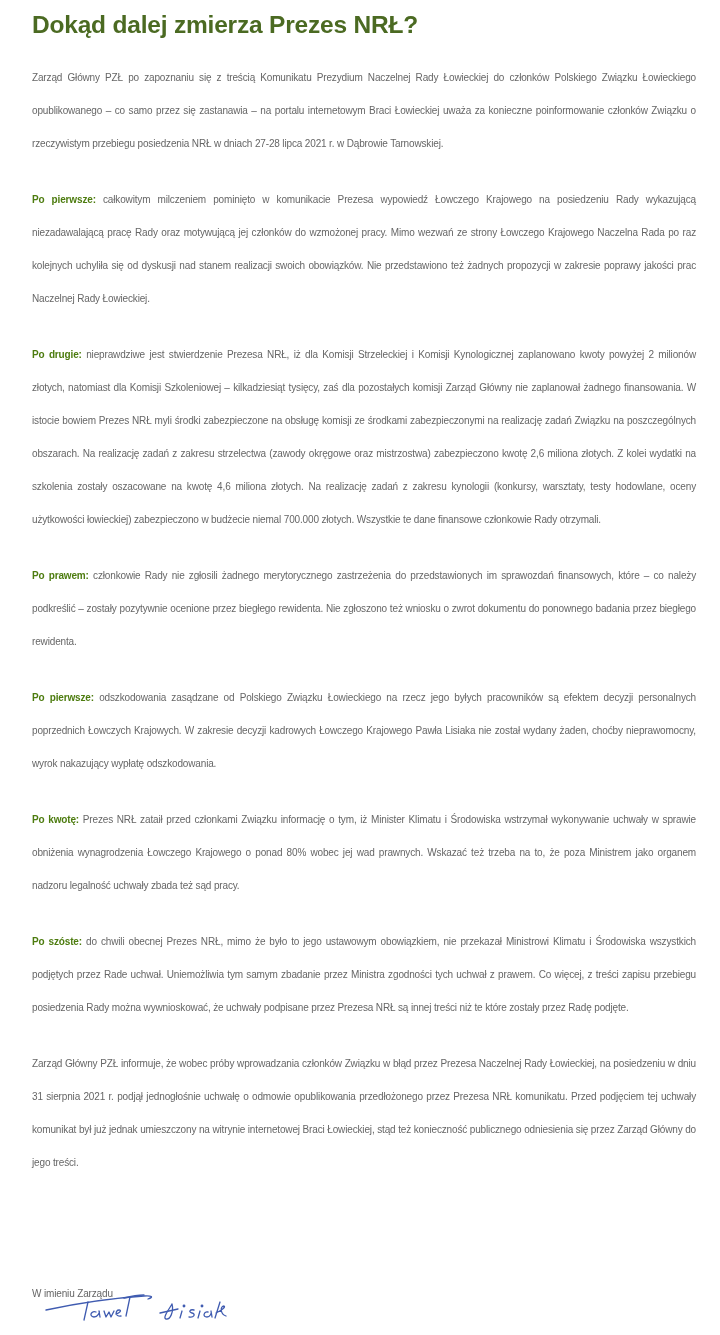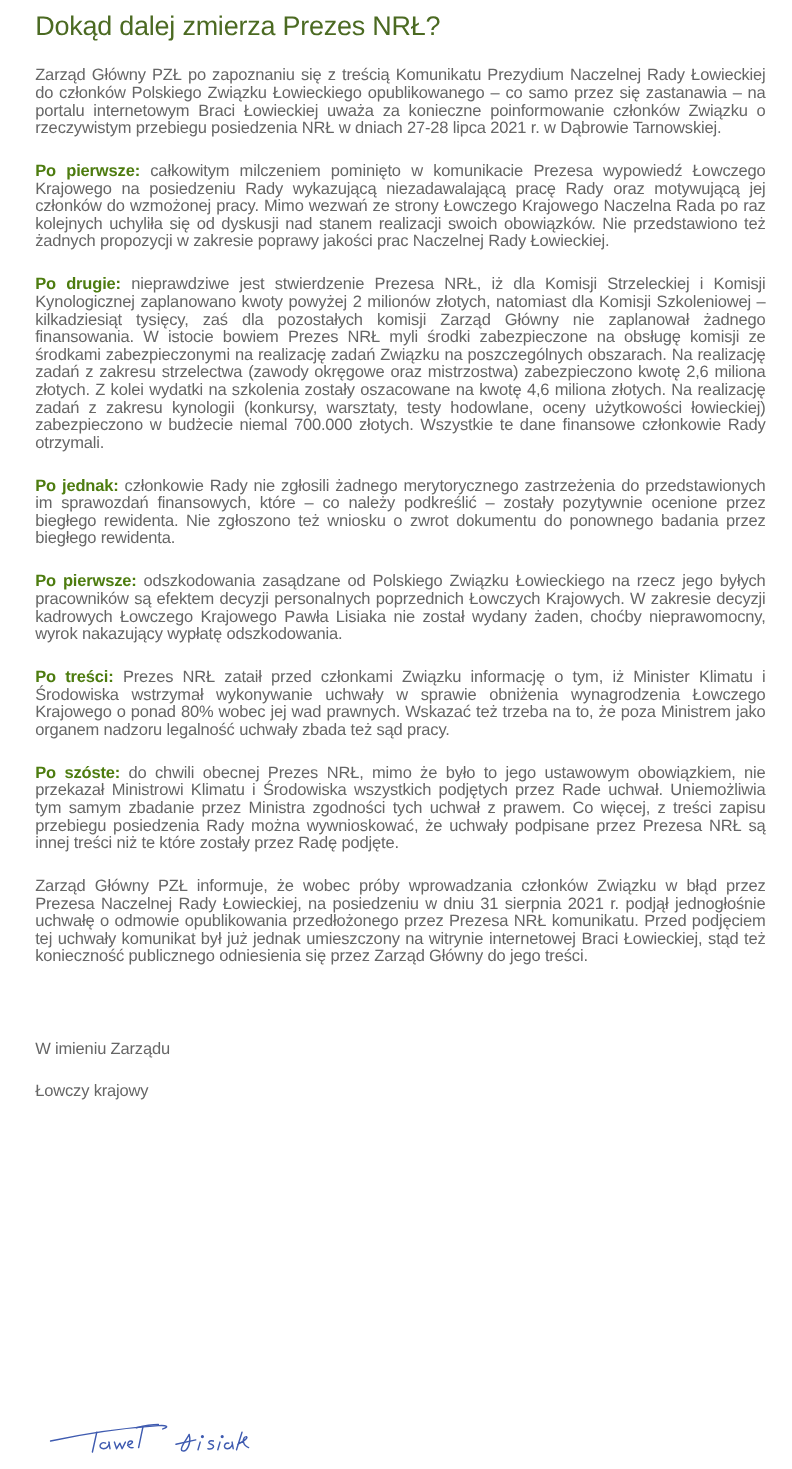--- a/index.html
+++ b/index.html
@@ -18,38 +18,38 @@
       left: 32px;
       top: 0;
       width: 664px;
       font-family: "Liberation Sans", sans-serif;
       color: #666666;
     }
     .title {
       margin: 10px 0 0 0;
       font-size: 24.5px;
       line-height: 30px;
-      font-weight: normal;
+      font-weight: bold;
       color: #4b6a22;
       letter-spacing: -0.2px;
     }
     .para {
       margin: 0;
-      font-size: 15px;
-      line-height: 16px;
+      font-size: 10px;
+      line-height: 33px;
       text-align: justify;
       letter-spacing: -0.15px;
     }
     .para strong {
       color: #4d7c0f;
       font-weight: bold;
     }
     .p-intro { margin-top: 21px; }
     .gap { margin-top: 23px; }
-    .closing-1 { margin-top: 68px; }
+    .closing-1 { margin-top: 98px; }
     .closing-2 { margin-top: 22px; }
     .signature {
       position: absolute;
       left: 44px;
       top: 1282px;
       width: 230px;
       height: 50px;
     }
   </style>
 </head>
@@ -57,25 +57,25 @@
 
 <div class="article">
   <h1 class="title">Dokąd dalej zmierza Prezes NRŁ?</h1>
 
   <p class="para p-intro">Zarząd Główny PZŁ po zapoznaniu się z treścią Komunikatu Prezydium Naczelnej Rady Łowieckiej do członków Polskiego Związku Łowieckiego opublikowanego – co samo przez się zastanawia – na portalu internetowym Braci Łowieckiej uważa za konieczne poinformowanie członków Związku o rzeczywistym przebiegu posiedzenia NRŁ w dniach 27-28 lipca 2021 r. w Dąbrowie Tarnowskiej.</p>
 
   <p class="para gap"><strong>Po pierwsze:</strong><span> całkowitym milczeniem pominięto w komunikacie Prezesa wypowiedź Łowczego Krajowego na posiedzeniu Rady wykazującą niezadawalającą pracę Rady oraz motywującą jej członków do wzmożonej pracy. Mimo wezwań ze strony Łowczego Krajowego Naczelna Rada po raz kolejnych uchyliła się od dyskusji nad stanem realizacji swoich obowiązków. Nie przedstawiono też żadnych propozycji w zakresie poprawy jakości prac Naczelnej Rady Łowieckiej.</span></p>
 
   <p class="para gap"><strong>Po drugie:</strong><span> nieprawdziwe jest stwierdzenie Prezesa NRŁ, iż dla Komisji Strzeleckiej i Komisji Kynologicznej zaplanowano kwoty powyżej 2 milionów złotych, natomiast dla Komisji Szkoleniowej – kilkadziesiąt tysięcy, zaś dla pozostałych komisji Zarząd Główny nie zaplanował żadnego finansowania. W istocie bowiem Prezes NRŁ myli środki zabezpieczone na obsługę komisji ze środkami zabezpieczonymi na realizację zadań Związku na poszczególnych obszarach. Na realizację zadań z zakresu strzelectwa (zawody okręgowe oraz mistrzostwa) zabezpieczono kwotę 2,6 miliona złotych. Z kolei wydatki na szkolenia zostały oszacowane na kwotę 4,6 miliona złotych. Na realizację zadań z zakresu kynologii (konkursy, warsztaty, testy hodowlane, oceny użytkowości łowieckiej) zabezpieczono w budżecie niemal 700.000 złotych. Wszystkie te dane finansowe członkowie Rady otrzymali.</span></p>
 
-  <p class="para gap"><strong>Po jednak:</strong><span> członkowie Rady nie zgłosili żadnego merytorycznego zastrzeżenia do przedstawionych im sprawozdań finansowych, które – co należy podkreślić – zostały pozytywnie ocenione przez biegłego rewidenta. Nie zgłoszono też wniosku o zwrot dokumentu do ponownego badania przez biegłego rewidenta.</span></p>
+  <p class="para gap"><strong>Po prawem:</strong><span> członkowie Rady nie zgłosili żadnego merytorycznego zastrzeżenia do przedstawionych im sprawozdań finansowych, które – co należy podkreślić – zostały pozytywnie ocenione przez biegłego rewidenta. Nie zgłoszono też wniosku o zwrot dokumentu do ponownego badania przez biegłego rewidenta.</span></p>
 
   <p class="para gap"><strong>Po pierwsze:</strong><span> odszkodowania zasądzane od Polskiego Związku Łowieckiego na rzecz jego byłych pracowników są efektem decyzji personalnych poprzednich Łowczych Krajowych. W zakresie decyzji kadrowych Łowczego Krajowego Pawła Lisiaka nie został wydany żaden, choćby nieprawomocny, wyrok nakazujący wypłatę odszkodowania.</span></p>
 
-  <p class="para gap"><strong>Po treści:</strong><span> Prezes NRŁ zataił przed członkami Związku informację o tym, iż Minister Klimatu i Środowiska wstrzymał wykonywanie uchwały w sprawie obniżenia wynagrodzenia Łowczego Krajowego o ponad 80% wobec jej wad prawnych. Wskazać też trzeba na to, że poza Ministrem jako organem nadzoru legalność uchwały zbada też sąd pracy.</span></p>
+  <p class="para gap"><strong>Po kwotę:</strong><span> Prezes NRŁ zataił przed członkami Związku informację o tym, iż Minister Klimatu i Środowiska wstrzymał wykonywanie uchwały w sprawie obniżenia wynagrodzenia Łowczego Krajowego o ponad 80% wobec jej wad prawnych. Wskazać też trzeba na to, że poza Ministrem jako organem nadzoru legalność uchwały zbada też sąd pracy.</span></p>
 
   <p class="para gap"><strong>Po szóste:</strong><span> do chwili obecnej Prezes NRŁ, mimo że było to jego ustawowym obowiązkiem, nie przekazał Ministrowi Klimatu i Środowiska wszystkich podjętych przez Rade uchwał. Uniemożliwia tym samym zbadanie przez Ministra zgodności tych uchwał z prawem. Co więcej, z treści zapisu przebiegu posiedzenia Rady można wywnioskować, że uchwały podpisane przez Prezesa NRŁ są innej treści niż te które zostały przez Radę podjęte.</span></p>
 
   <p class="para gap">Zarząd Główny PZŁ informuje, że wobec próby wprowadzania członków Związku w błąd przez Prezesa Naczelnej Rady Łowieckiej, na posiedzeniu w dniu 31 sierpnia 2021 r. podjął jednogłośnie uchwałę o odmowie opublikowania przedłożonego przez Prezesa NRŁ komunikatu. Przed podjęciem tej uchwały komunikat był już jednak umieszczony na witrynie internetowej Braci Łowieckiej, stąd też konieczność publicznego odniesienia się przez Zarząd Główny do jego treści.</p>
 
   <p class="para closing-1">W imieniu Zarządu</p>
   <p class="para closing-2">Łowczy krajowy</p>
 </div>
 
 <svg class="signature" viewBox="0 0 230 50" xmlns="http://www.w3.org/2000/svg">

